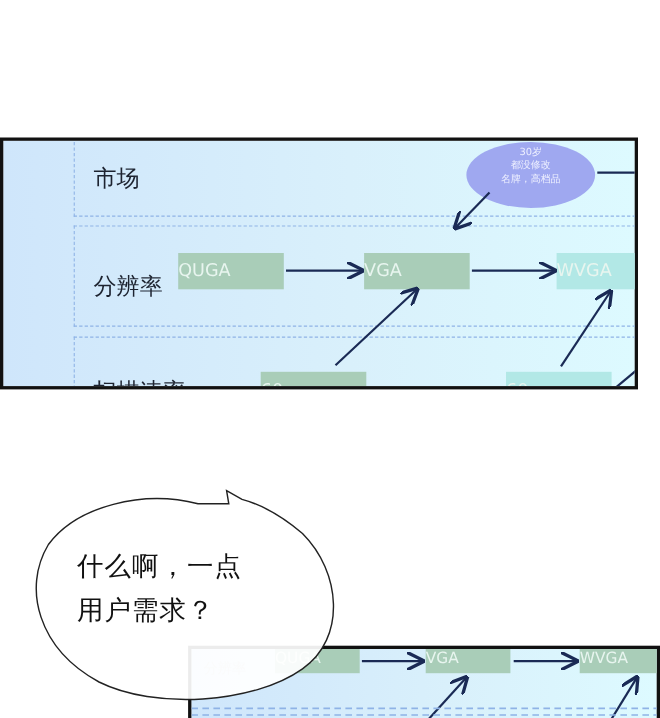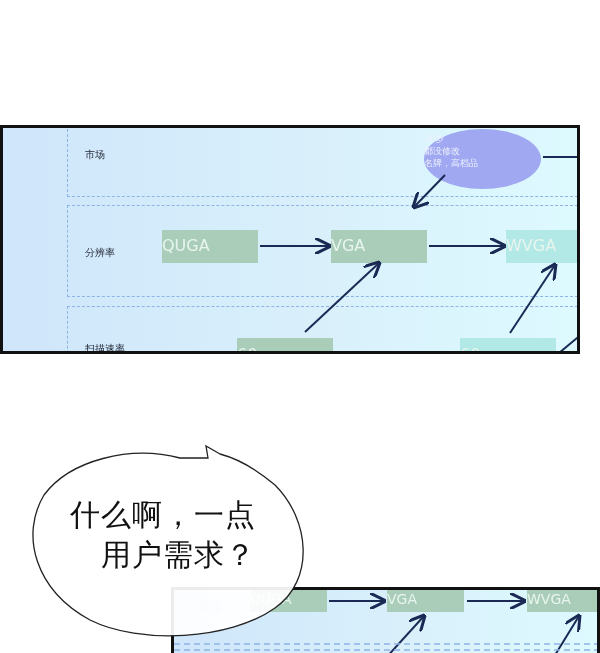--- a/index.html
+++ b/index.html
@@ -4,28 +4,28 @@
   <style>
     html, body { margin: 0; padding: 0; }
     body { width: 600px; height: 653px; background: #ffffff; position: relative; overflow: hidden; font-family: "DejaVu Sans", sans-serif; }
 
     .panel { position: absolute; border: 3px solid #111; overflow: hidden;
       background: linear-gradient(90deg, #cfe6fb 0%, #d9f0fb 55%, #ddfaff 100%); box-sizing: border-box; }
     .panel1 { left: 0; top: 125px; width: 580px; height: 229px; }
     .panel2 { left: 171px; top: 587px; width: 429px; height: 80px; }
 
     .lane { position: absolute; border: 1.5px dashed #8fb3e6; border-right: none; }
-    .row-label { position: absolute; font-size: 10px; color: #1d2330; white-space: nowrap; text-align: center; }
+    .row-label { position: absolute; font-size: 21px; color: #1d2330; white-space: nowrap; text-align: center; }
     .box { position: absolute; background: #a9cdb8; color: #e8f5ef; font-size: 16px; }
     .box.cyan { background: #b2e8e6; }
-    .ellipse { position: absolute; border-radius: 50%; background: #9fa8f0; color: #eef0ff; font-size: 9px; line-height: 12px; }
+    .ellipse { position: absolute; border-radius: 50%; background: #9fa8f0; color: #eef0ff; font-size: 9px; text-align: center; line-height: 12px; }
     svg.arrows { position: absolute; left: 0; top: 0; }
 
     .bubble-wrap { position: absolute; left: 30px; top: 440px; width: 280px; height: 200px; }
-    .bubble-text { position: absolute; left: 70px; top: 495px; font-size: 30px; line-height: 40px; color: #111; letter-spacing: 1px; text-align: right; }
+    .bubble-text { position: absolute; left: 70px; top: 495px; font-size: 24px; line-height: 40px; color: #111; letter-spacing: 1px; }
     .p2-label { position: absolute; left: 185px; top: 599px; font-size: 13px; color: #c9c9c9; }
   </style>
 </head>
 <body>
 
 <div class="panel panel1">
   <div class="lane" style="left:64px; top:-4px; width:520px; height:72px; border-top:none;"></div>
   <div class="lane" style="left:64px; top:77px; width:520px; height:90px;"></div>
   <div class="lane" style="left:64px; top:178px; width:520px; height:80px;"></div>
 

